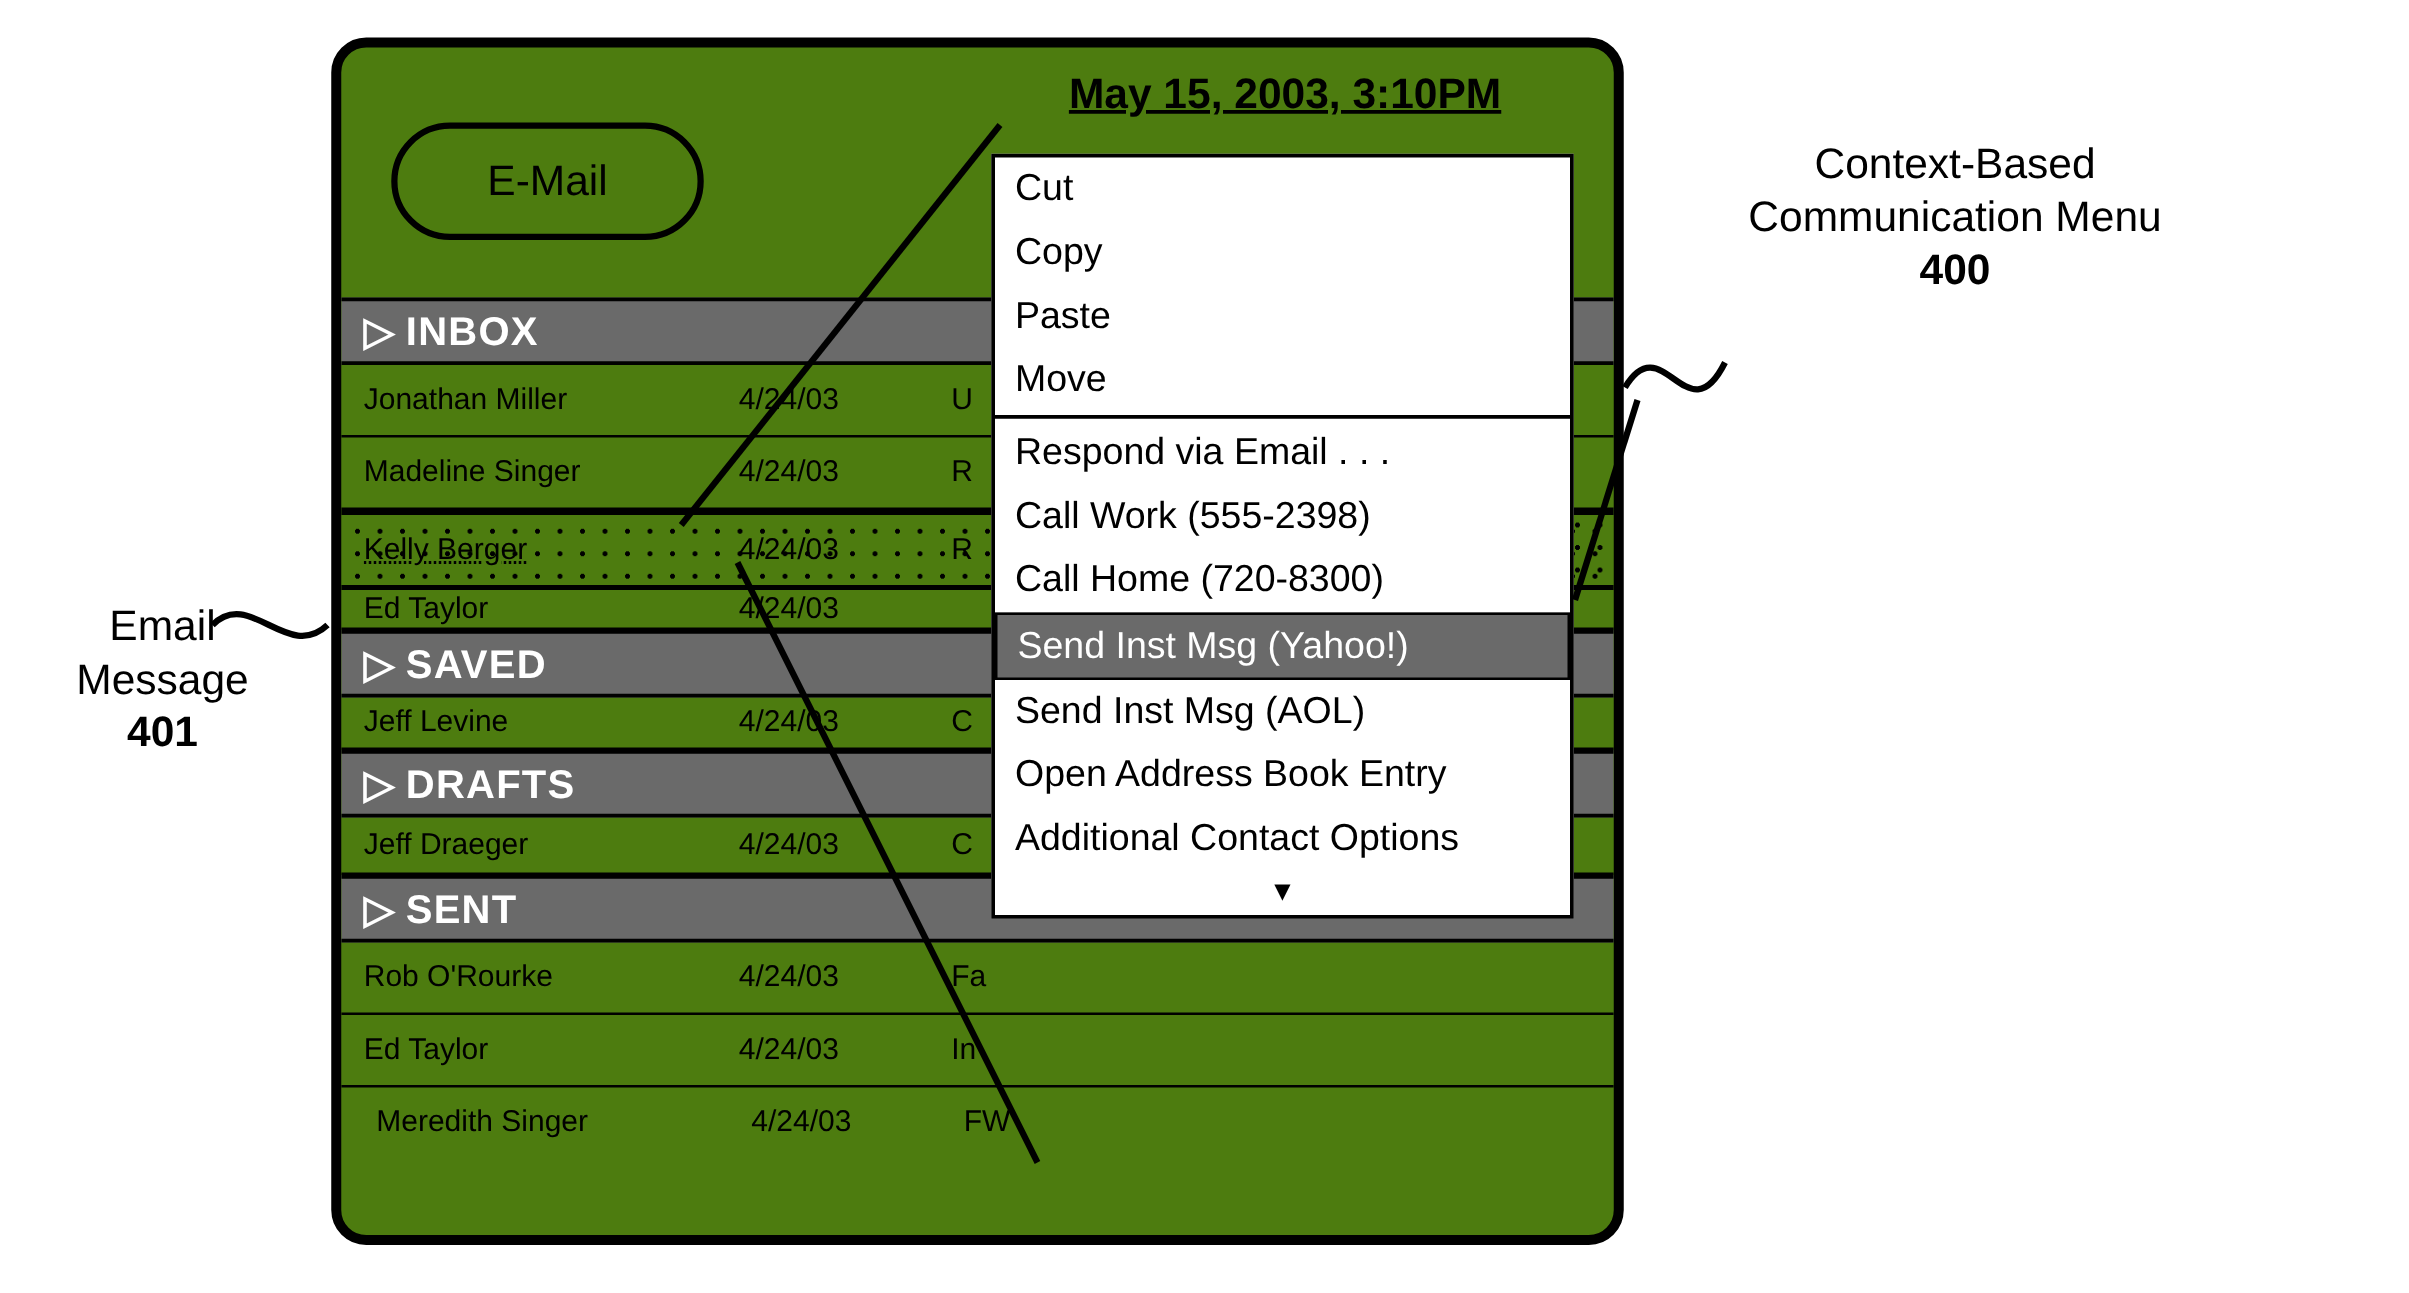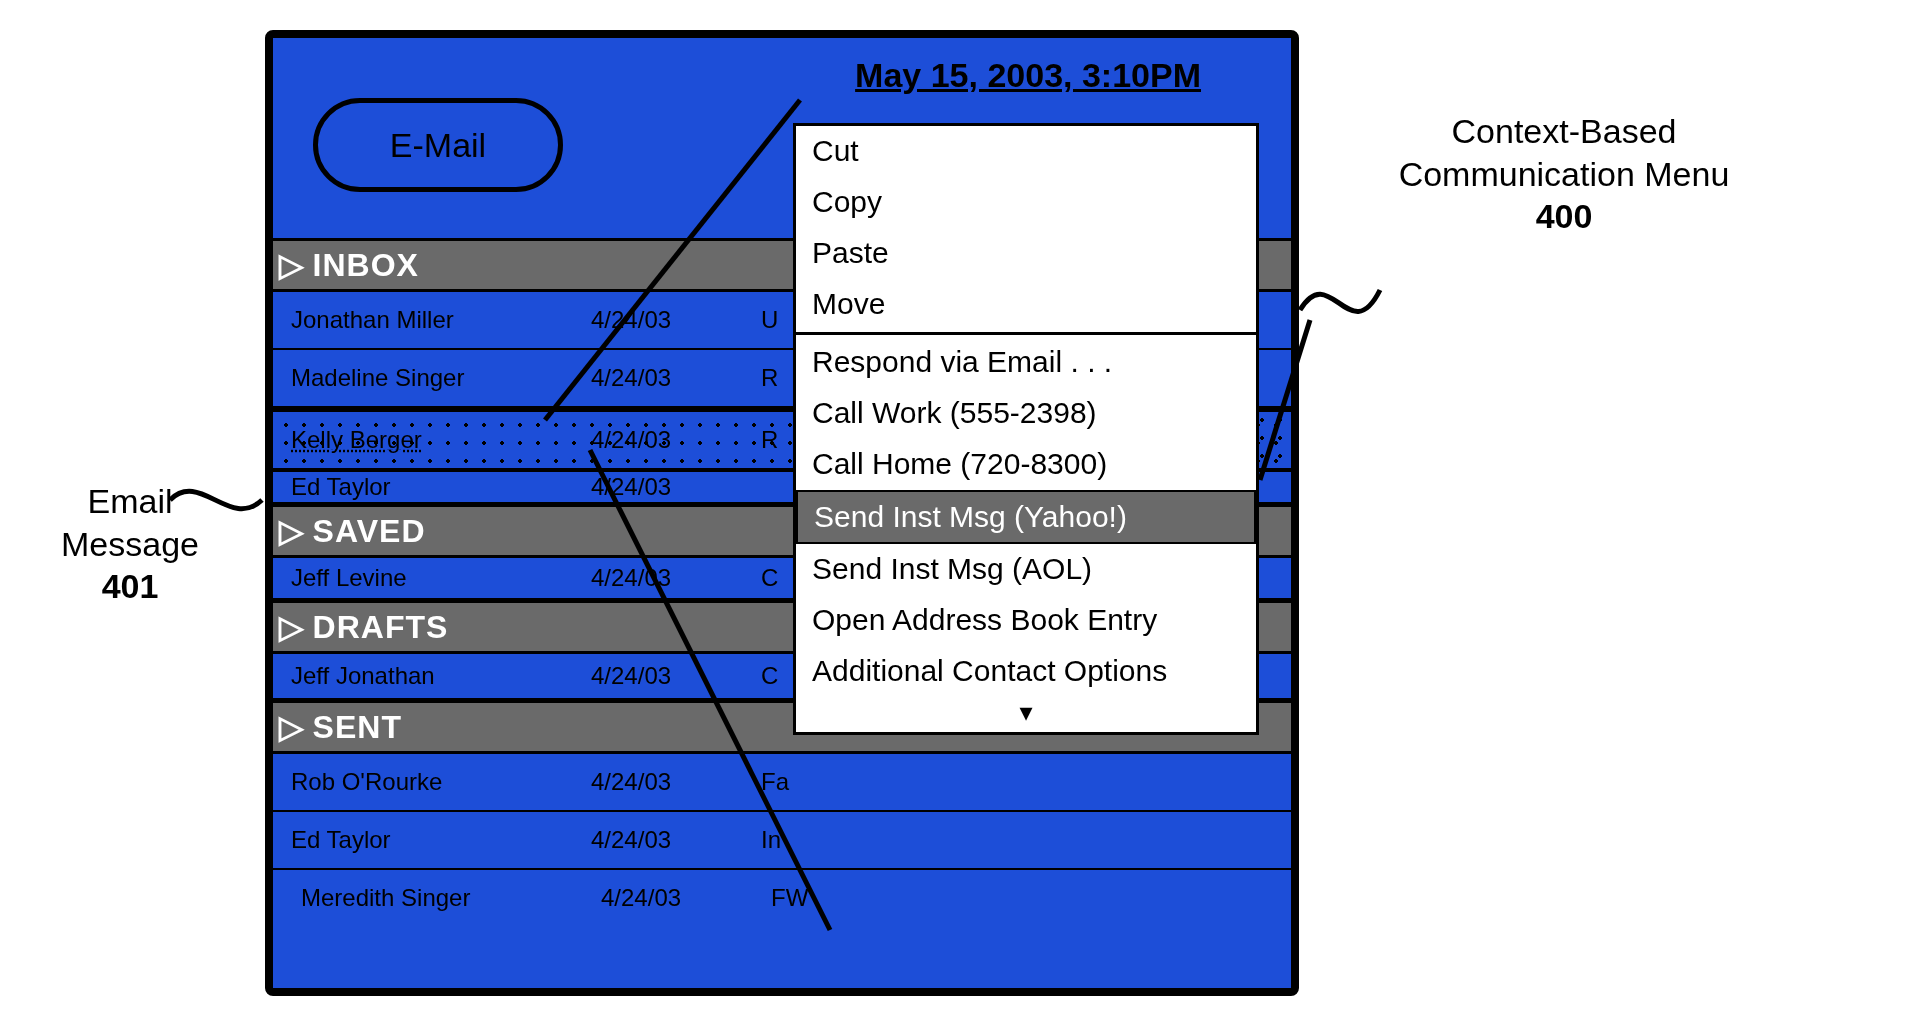--- a/index.html
+++ b/index.html
@@ -1,23 +1,23 @@
 <!DOCTYPE html>
 <html><head>
 <meta charset="utf-8">
 <style>
   html,body{margin:0;padding:0;background:#fff;font-family:Arial,Helvetica,sans-serif;}
   .stage{position:relative;width:1927px;height:1034px;}
   
-  .device{position:absolute;left:265px;top:30px;width:1018px;height:950px;border:8px solid #000;border-radius:8px;background:#1d4ed8;overflow:hidden;}
+  .device{position:absolute;left:265px;top:30px;width:1018px;height:950px;border:8px solid #000;border-radius:28px;background:#4d7c0f;overflow:hidden;}
   .inner{position:relative;width:100%;height:100%;}
   .datetime{position:absolute;top:18px;right:90px;font-size:34px;font-weight:bold;text-decoration:underline;}
   .email-pill{position:absolute;top:60px;left:40px;width:240px;height:84px;border:5px solid #000;border-radius:50px;display:flex;align-items:center;justify-content:center;font-size:34px;}
   .listing{position:absolute;top:200px;left:0;right:0;}
-  .folder{height:48px;line-height:48px;padding-left:6px;font-size:32px;font-weight:bold;color:#fff;background:#6a6a6a;border-top:3px solid #000;border-bottom:3px solid #000;letter-spacing:1px;}
+  .folder{height:48px;line-height:48px;padding-left:18px;font-size:32px;font-weight:bold;color:#fff;background:#6a6a6a;border-top:3px solid #000;border-bottom:3px solid #000;letter-spacing:1px;}
   .folder .tri{display:inline-block;margin-right:8px;}
   .row{display:flex;height:56px;align-items:center;border-bottom:2px solid #000;font-size:24px;padding-left:18px;}
   .row.cut{height:44px;} 
   .row .sender{width:300px;white-space:nowrap;overflow:hidden;}
   .row .date{width:170px;}
   .row .subj{flex:1;white-space:nowrap;overflow:hidden;}
   .row.sel{background-image:radial-gradient(#000 2px, transparent 2px);background-size:18px 18px;background-position:4px 4px;border-top:4px solid #000;border-bottom:4px solid #000;}
   .row.sel .sender{text-decoration:underline dotted;}
   
   .menu{position:absolute;top:56px;left:520px;width:460px;background:#fff;border:3px solid #000;font-size:30px;margin-top:29px;}
@@ -78,21 +78,21 @@
         <div class="row cut" style="height:40px;overflow:hidden;justify-content:flex-end;">
           <span class="sender">Jeff Levine</span>
           <span class="date">4/24/03</span>
           <span class="subj">C</span>
         </div>
 
         <div class="folder">
           <span class="tri">▷</span><span>DRAFTS</span>
         </div>
         <div class="row cut" style="height:44px;overflow:hidden;">
-          <span class="sender">Jeff Jonathan</span>
+          <span class="sender">Jeff Draeger</span>
           <span class="date">4/24/03</span>
           <span class="subj">C</span>
         </div>
 
         <div class="folder">
           <span class="tri">▷</span><span>SENT</span>
         </div>
         <div class="row">
           <span class="sender">Rob O'Rourke</span>
           <span class="date">4/24/03</span>

